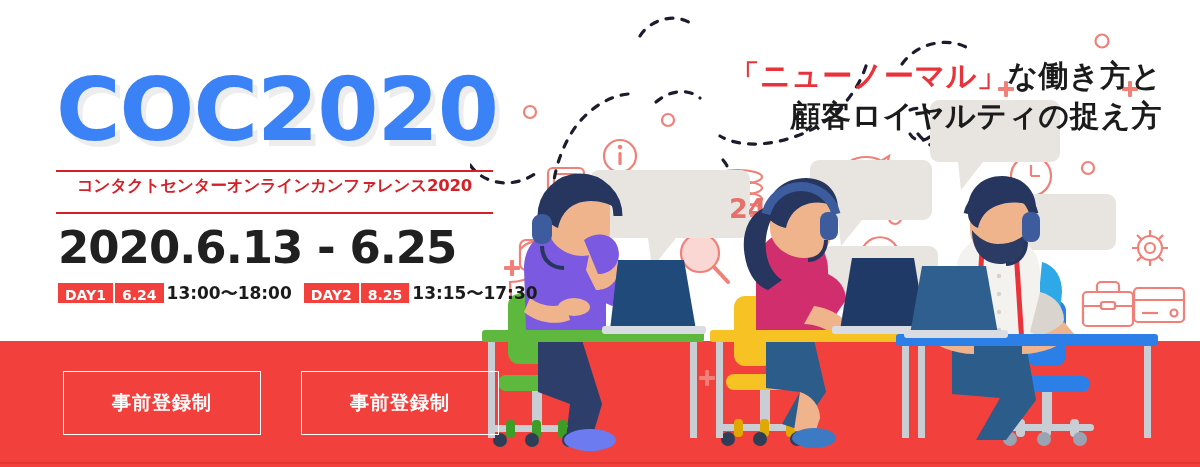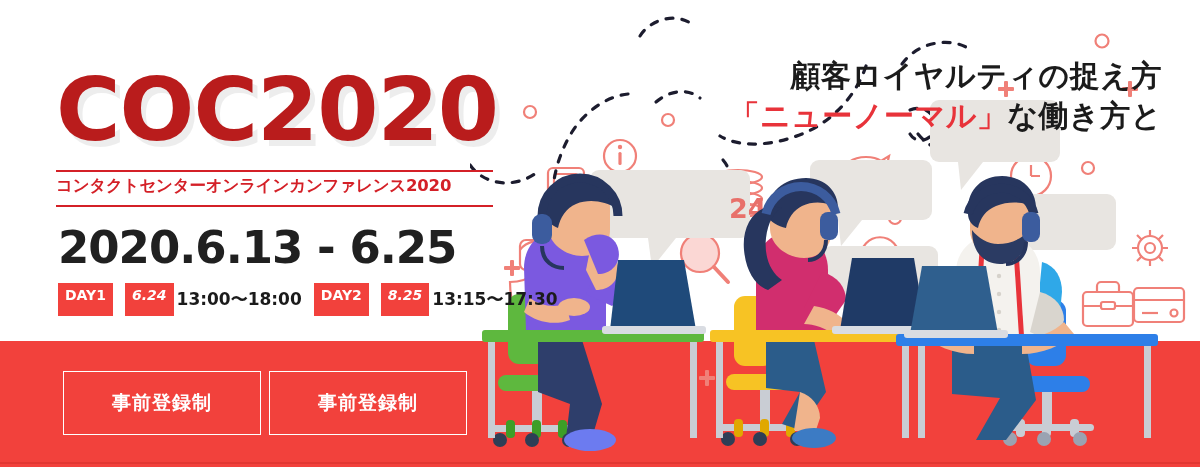--- a/index.html
+++ b/index.html
@@ -40,32 +40,33 @@
     z-index:6;
   }
 
   .logo {
     position:absolute;
     left:56px; top:66px;
     font-size:88px;
     line-height:1;
     font-weight:bold;
     letter-spacing:-1px;
-    color:#b91c1c;
+    color:#3b82f6;
     text-shadow:5px 6px 0 rgba(0,0,0,0.07);
     font-family:"DejaVu Sans","Liberation Sans",sans-serif;
   }
 
   .sub-rule-box {
     position:absolute;
     left:56px; top:170px;
     width:437px;
     border-top:2px solid #D42027;
     border-bottom:2px solid #D42027;
-    padding:4px 0 8px 0;
+    padding:4px 0 15px 0;
+    text-align:center;
   }
   .sub-rule-box .subtitle {
     font-size:16.5px;
     line-height:1.25;
     font-weight:bold;
     color:#D42027;
     letter-spacing:-0.2px;
     white-space:nowrap;
     font-family:"DejaVu Sans","Liberation Sans",sans-serif;
   }
@@ -88,40 +89,40 @@
     align-items:center;
     gap:0px;
     white-space:nowrap;
   }
   .chip {
     background:#F2413C;
     color:#ffffff;
     font-size:14px;
     font-weight:bold;
     line-height:1;
-    padding:5px 7px 14px 7px;
+    padding:5px 7px 1px 7px;
     display:inline-block;
     font-family:"DejaVu Sans","Liberation Sans",sans-serif;
   }
-  .chip + .chip { margin-left:12px;font-style:italic; }
+  .chip + .chip { margin-left:2px; }
   .sched-time {
     font-size:17px;
     font-weight:600;
     color:#1b1b1b;
     margin:0 12px 0 3px;
     line-height:1;
     font-family:"DejaVu Sans","Liberation Sans",sans-serif;
   }
 
   
   .cta-row {
     position:absolute;
     left:63px; top:371px;
     display:flex;
-    gap:8px;
+    gap:40px;
     z-index:7;
   }
   .cta-btn {
     width:198px; height:64px;
     border:1.6px solid #ffffff;
     color:#ffffff;
     font-size:19px;
     font-weight:bold;
     display:flex;
     align-items:center;
@@ -466,24 +467,24 @@
       <span class="chip">DAY1</span>
       <span class="chip">6.24</span>
       <span class="sched-time">13:00〜18:00</span>
       <span class="chip">DAY2</span>
       <span class="chip">8.25</span>
       <span class="sched-time">13:15〜17:30</span>
     </div>
   </div>
 
   <div class="headline">
-    <div>顧客ロイヤルティの捉え方</div>
     <div>
       <span class="accent">「ニューノーマル」</span><span>な働き方と</span>
     </div>
+    <div>顧客ロイヤルティの捉え方</div>
   </div>
 
   <div class="cta-row">
     <div class="cta-btn">事前登録制</div>
     <div class="cta-btn">事前登録制</div>
   </div>
 
 </div>
 
 </body></html>

